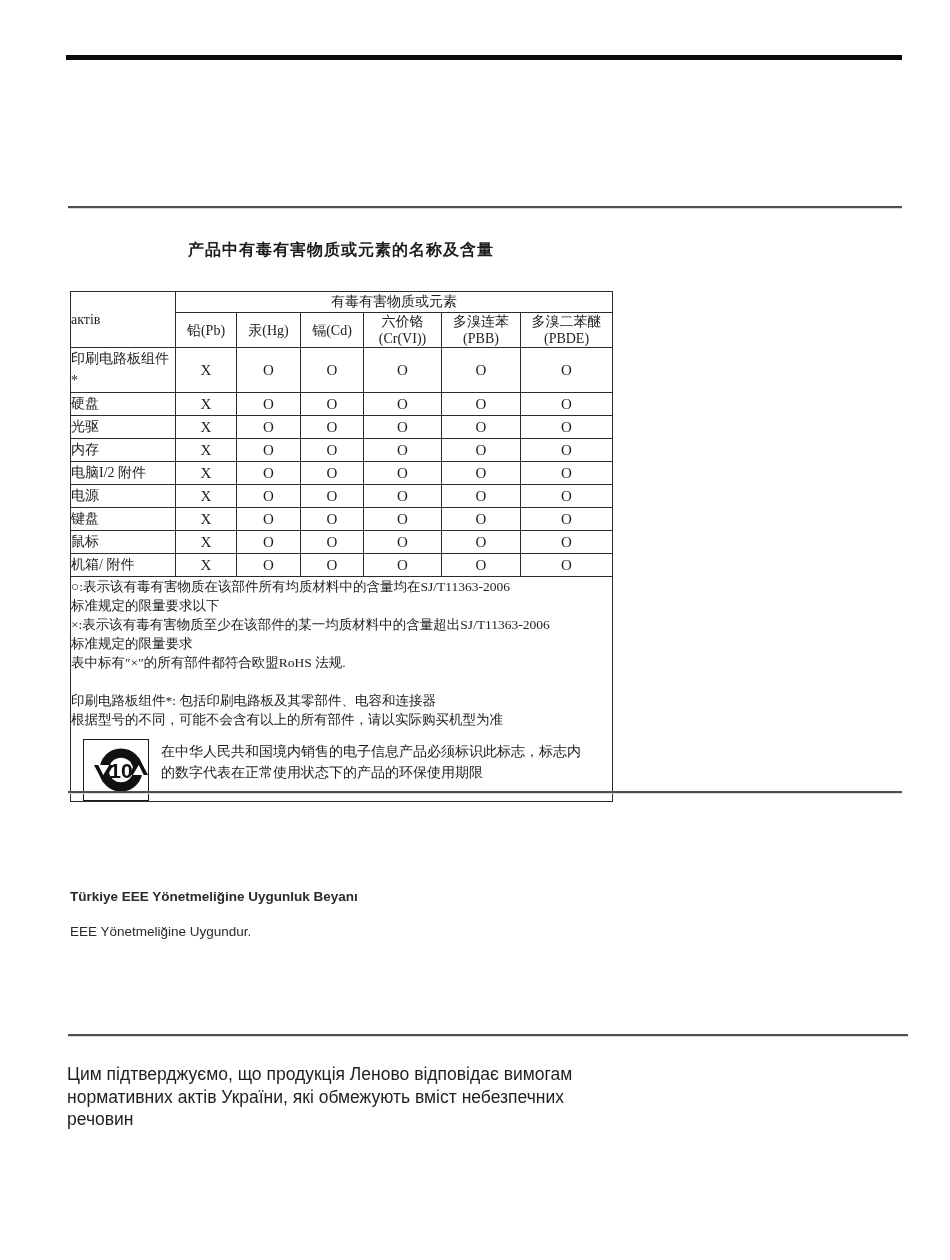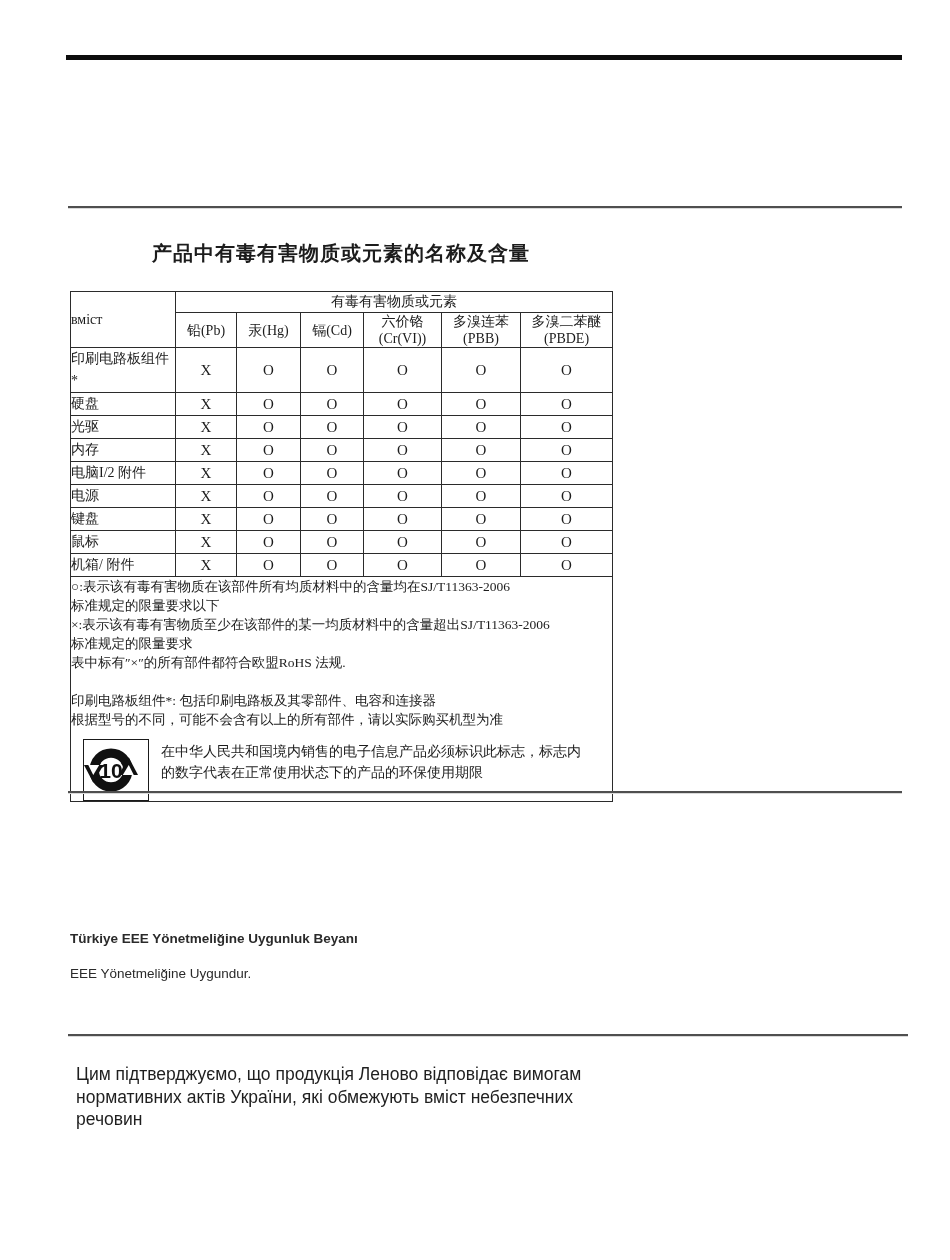--- a/index.html
+++ b/index.html
@@ -26,21 +26,21 @@
   }
   .rule-2 { left: 68px; top: 206px; width: 834px; }
   .rule-3 { left: 68px; top: 791px; width: 834px; }
   .rule-4 { left: 68px; top: 1034px; width: 840px; }
 
   .cn-title {
     position: absolute;
     left: 70px; top: 240px;
     width: 542px;
     text-align: center;
-    font-size: 20px;
+    font-size: 16px;
     font-weight: bold;
     letter-spacing: 1px;
   }
 
   table.rohs {
     position: absolute;
     left: 70px; top: 291px;
     width: 542px;
     border-collapse: collapse;
     table-layout: fixed;
@@ -99,55 +99,54 @@
     display: flex;
     align-items: flex-start;
     margin-top: 10px;
     margin-left: 12px;
   }
   .efup-box {
     width: 64px; height: 60px;
     border: 1px solid #1a1a1a;
     display: flex;
     align-items: center;
-    justify-content: flex-start;
+    justify-content: flex-end;
     flex: 0 0 auto;
     background: #fff;
   }
   .efup-text {
     margin-left: 12px;
     padding-top: 2px;
     font-size: 14px;
     line-height: 21px;
     white-space: pre-line;
   }
 
   .tr-block {
     position: absolute;
     left: 70px; top: 889px;
     width: 560px;
     font-family: "Liberation Sans", "DejaVu Sans", sans-serif;
     font-size: 13.5px;
     color: #2a2a2a;
-    margin-top: 42px;
   }
   .tr-heading {
     font-weight: bold;
     margin: 0 0 20px 0;
   }
   .tr-para {
     margin: 0 0 17px 0;
     line-height: 16.5px;
     white-space: pre-line;
   }
   .tr-footer { line-height: 16px; }
 
   .ua-block {
     position: absolute;
-    left: 76px; top: 1063px;
+    left: 67px; top: 1063px;
     width: 620px;
     font-family: "Liberation Sans", "DejaVu Sans", sans-serif;
     font-size: 17.5px;
     line-height: 22.5px;
     color: #1f1f1f;
     white-space: pre-line;
   }
 </style>
 </head>
 <body>
@@ -164,21 +163,21 @@
       <col class="c-name">
         <col class="c-pb">
         <col class="c-hg">
         <col class="c-cd">
       <col class="c-cr">
         <col class="c-pbb">
         <col class="c-pbde">
     </colgroup>
     <thead>
       <tr>
-        <th rowspan="2" class="name-hd">вміст</th>
+        <th rowspan="2" class="name-hd">актів</th>
         <th colspan="6" class="group-hd">有毒有害物质或元素</th>
       </tr>
       <tr>
         <th class="sub-hd">铅(Pb)</th>
         <th class="sub-hd">汞(Hg)</th>
         <th class="sub-hd">镉(Cd)</th>
         <th class="sub-hd">六价铬 (Cr(VI))</th>
         <th class="sub-hd">多溴连苯 (PBB)</th>
         <th class="sub-hd">多溴二苯醚 (PBDE)</th>
       </tr>

